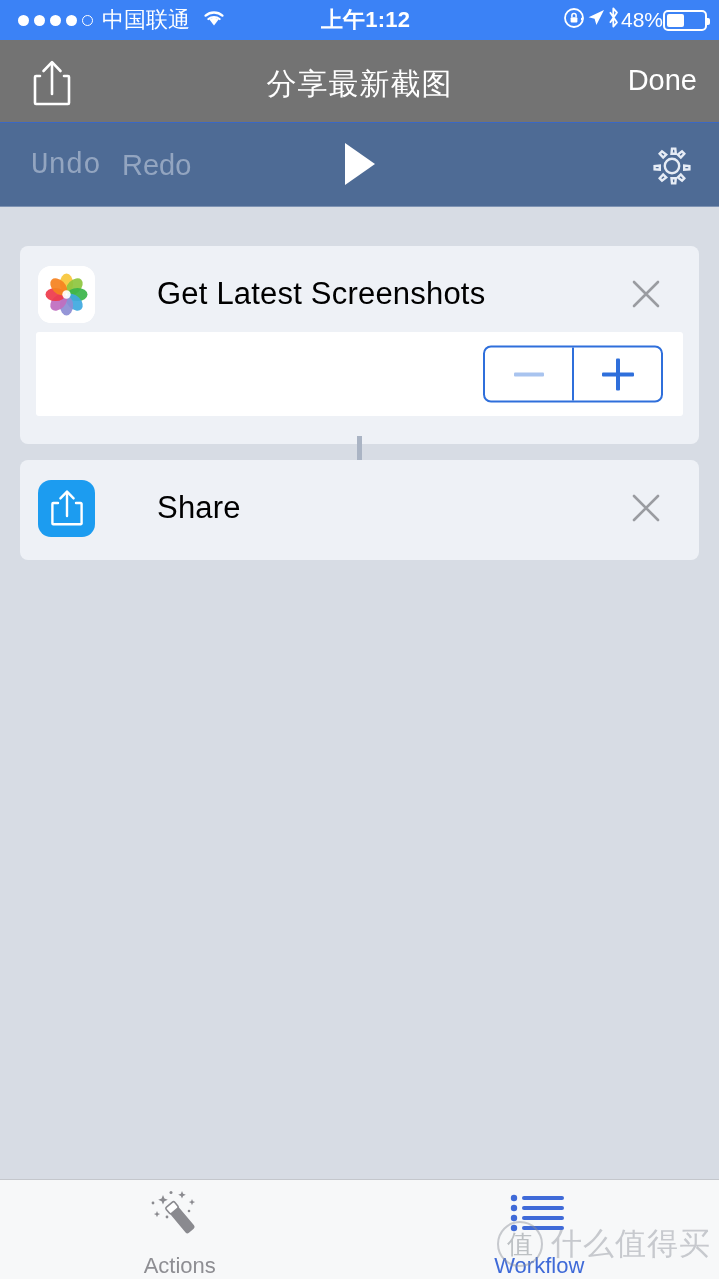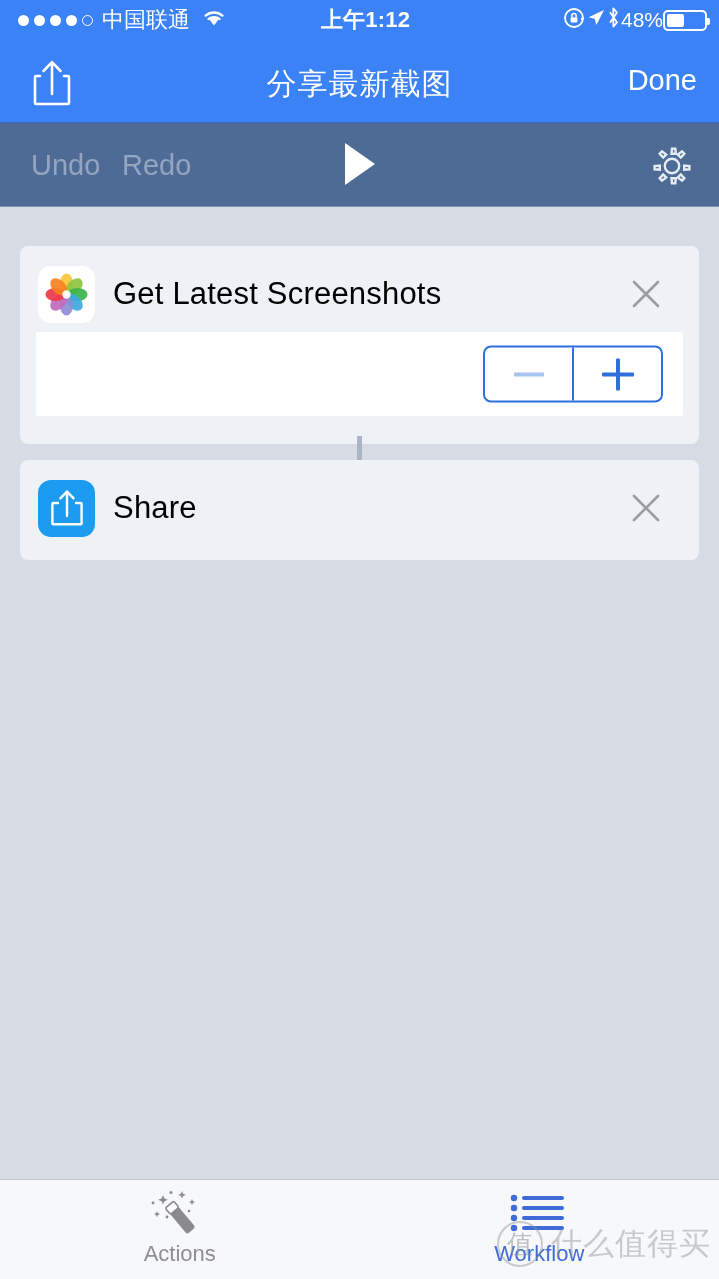--- a/index.html
+++ b/index.html
@@ -87,21 +87,21 @@
     background: #ffffff;
     border-radius: 2px;
   }
 
   
   #nav-bar {
     position: absolute;
     top: 40px; left: 0;
     width: 719px;
     height: 83px;
-    background: #3b82f6;
+    background: #737373;
     border-bottom: 1px solid #3a68c4;
     box-sizing: border-box;
   }
   #nav-share-button {
     position: absolute;
     left: 24px; top: 16px;
     width: 56px; height: 56px;
     display: flex; align-items: center; justify-content: center;
   }
   #nav-title {
@@ -128,21 +128,21 @@
     background: #4e6b95;
     border-bottom: 1px solid #7e93b3;
     box-sizing: border-box;
   }
   #undo-button, #redo-button {
     position: absolute;
     top: 26px;
     color: #93a5c0;
     font-size: 29px;
   }
-  #undo-button { left: 31px; }
+  #undo-button { left: 31px; font-family: Liberation Mono, monospace; }
   #redo-button { left: 122px; }
   #run-button {
     position: absolute;
     left: 0; right: 0; top: 20px;
     display: flex; justify-content: center;
   }
   .play-triangle {
     width: 0; height: 0;
     border-left: 30px solid #ffffff;
     border-top: 21px solid transparent;
@@ -171,20 +171,21 @@
     box-sizing: border-box;
   }
   #card-get-screenshots { top: 39px; height: 198px; }
   #card-share { top: 253px; height: 100px; }
 
   .action-header {
     position: relative;
     height: 96px;
     display: flex;
     align-items: center;
+    gap: 44px;
   }
   .app-icon {
     width: 57px; height: 57px;
     margin-left: 18px;
     border-radius: 13px;
     overflow: hidden;
     flex: none;
   }
   .action-title {
     margin-left: 18px;
@@ -285,21 +286,21 @@
     background: #f7f8f9;
     border-top: 1px solid #c4c7cc;
     box-sizing: border-box;
     display: flex;
   }
   .tab-item {
     flex: 1;
     display: flex;
     flex-direction: column;
     align-items: center;
-    justify-content: flex-start;
+    justify-content: space-between;
     padding-top: 9px;
     position: relative;
   }
   .tab-label {
     font-size: 22px;
     margin-top: 4px;
   }
   .tab-item.inactive .tab-label { color: #8e8e93; }
   .tab-item.active .tab-label { color: #3f6ad8; }
   .tab-icon { height: 48px; display: flex; align-items: center; justify-content: center; }

